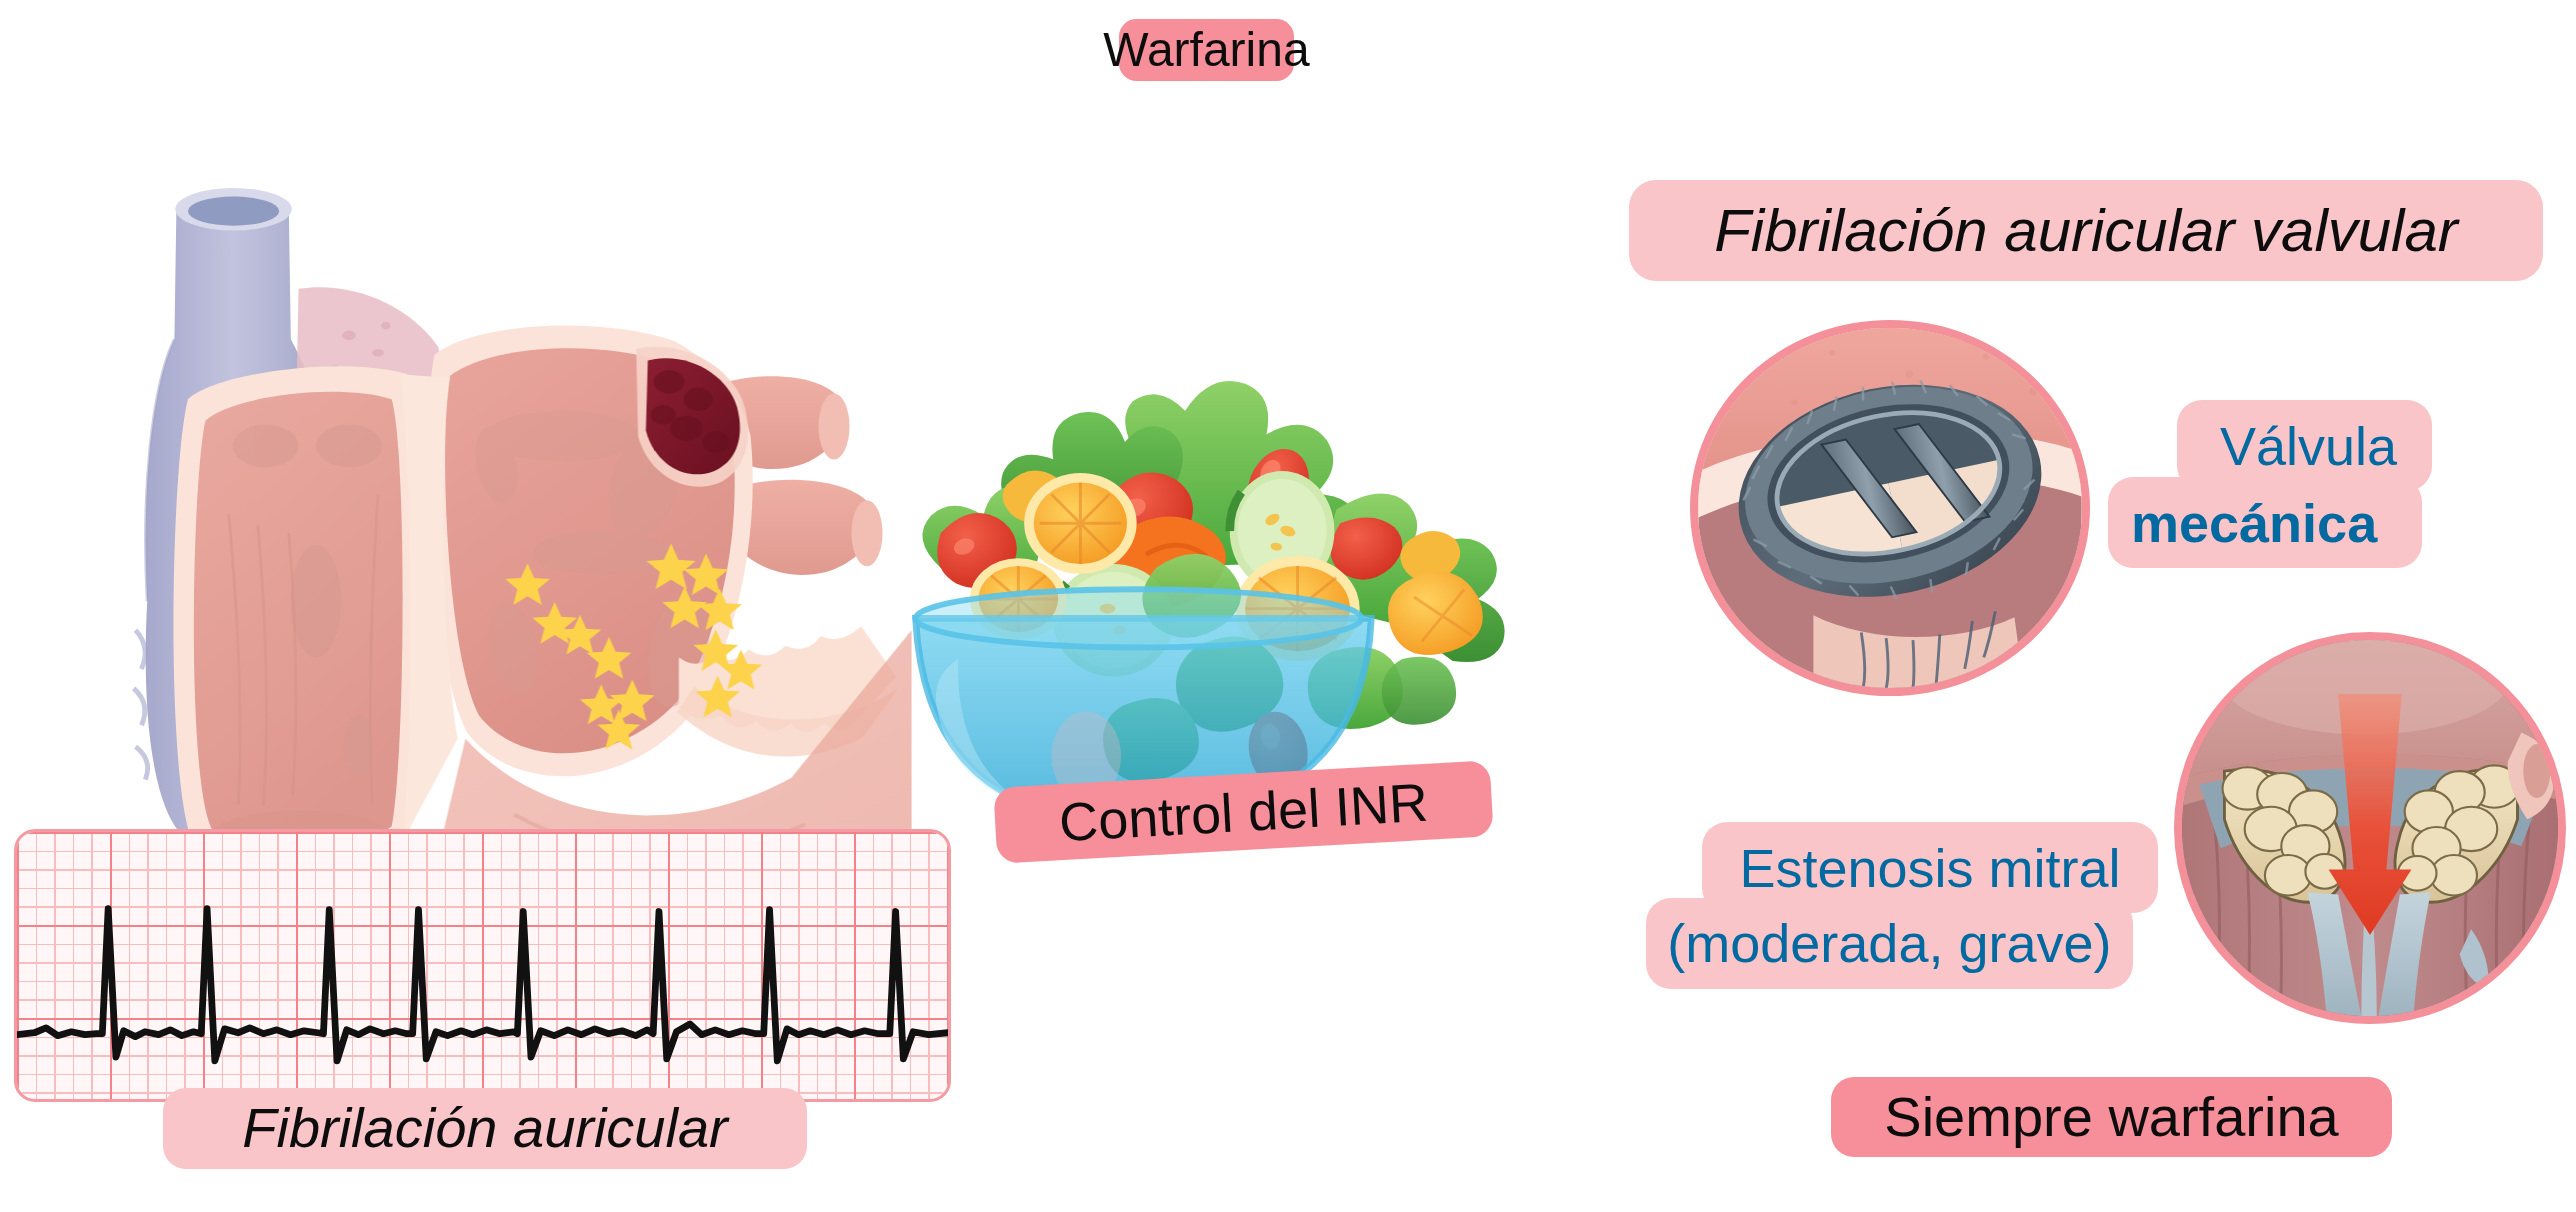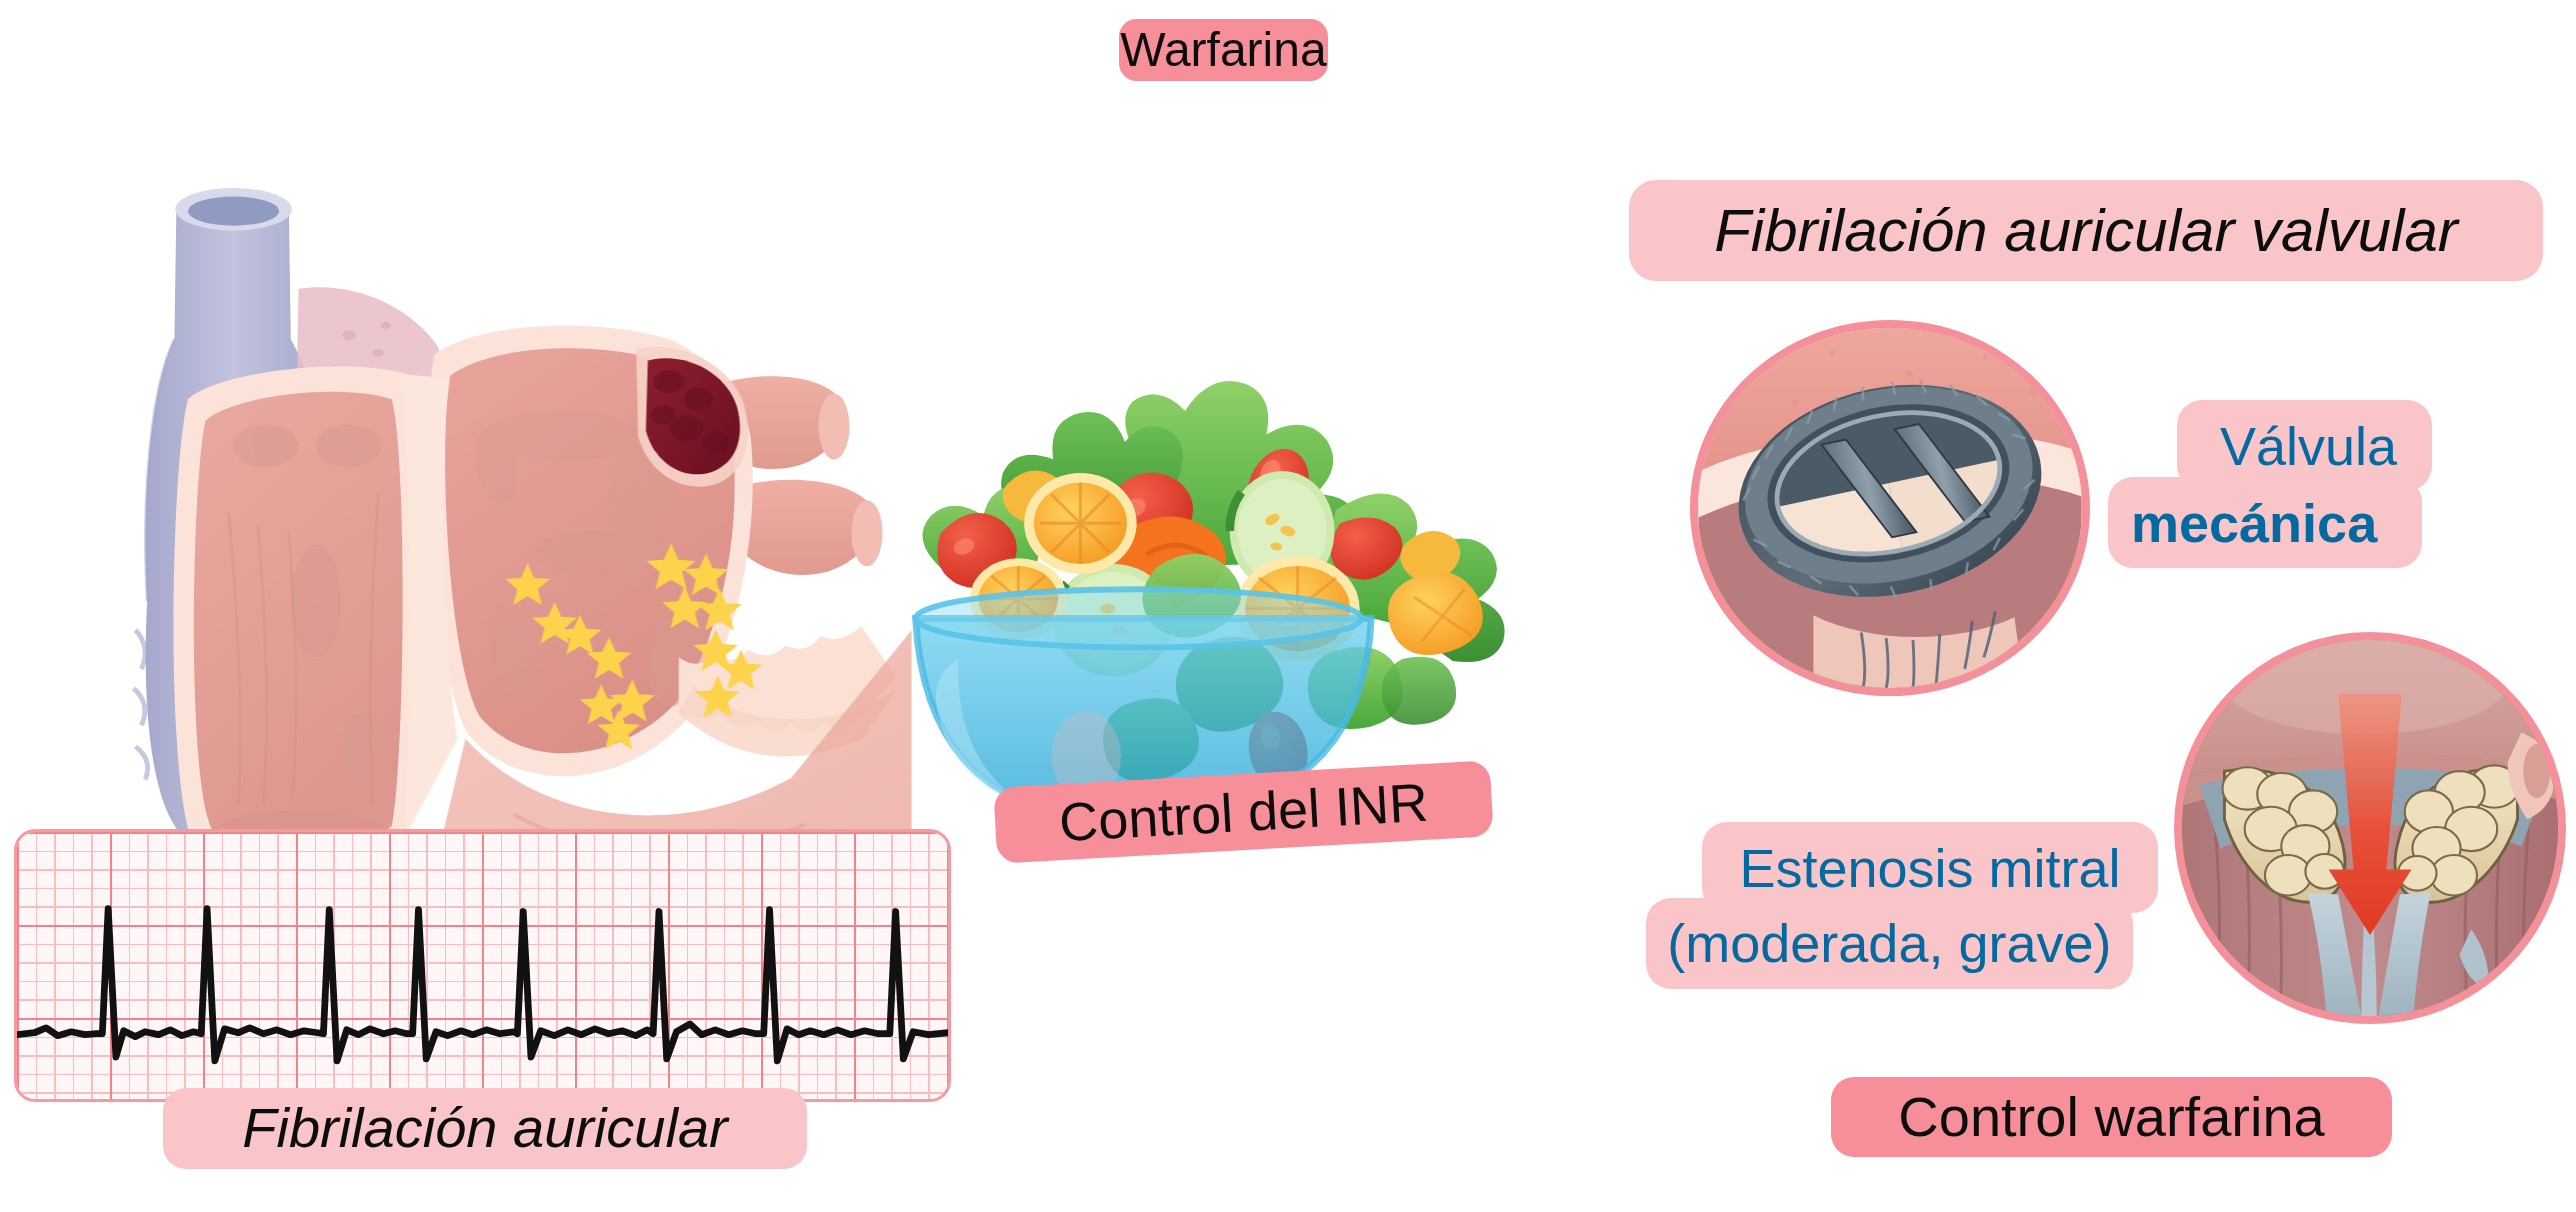--- a/index.html
+++ b/index.html
@@ -526,21 +526,21 @@
                L458 205 L470 209 L484 204 L498 208 L512 206 L516 208 L522 82
                L530 232 L540 205 L554 210 L568 204 L582 209 L596 203 L610 208
                L624 205 L638 210 L650 204 L656 208 L662 82 L670 234 L680 206
                L694 198 L706 209 L720 204 L734 209 L748 205 L762 208 L770 208
                L776 80 L784 236 L794 203 L806 209 L818 205 L832 209 L846 204
                L860 209 L874 205 L888 208 L900 208 L906 82 L914 234 L924 206
                L940 209 L960 207" fill="none" stroke="#111111" stroke-width="7" stroke-linejoin="round" stroke-linecap="round"></path>
     </svg>
   </div>
 
-  <div class="pill dark" style="left:1119px;top:19.4px;width:209px;height:62px;font-size:48px;border-radius:17.5px;">
+  <div class="pill dark" style="left:1119px;top:19.4px;width:175px;height:62px;font-size:48px;border-radius:17.5px;">
     <span>Warfarina</span>
   </div>
 
   <div class="pill light cond" style="left:1629px;top:180px;width:914px;height:101px;font-size:60px;border-radius:27px;">
     <span>Fibrilación auricular valvular</span>
   </div>
 
   <div class="pillstack" style="left:2108px;top:400px;width:324px;">
     <div class="ln" style="font-size:54px;height:91px;padding:0 35px 0 43px;align-self:flex-end;">
       <span>Válvula</span>
@@ -561,17 +561,17 @@
 
   <div class="pill dark" style="left:995px;top:774px;width:497px;height:76px;font-size:54px;border-radius:21.3px;transform:rotate(-3.2deg);">
     <span>Control del INR</span>
   </div>
 
   <div class="pill light cond" style="left:163px;top:1088px;width:644px;height:81px;font-size:56px;border-radius:23px;">
     <span>Fibrilación auricular</span>
   </div>
 
   <div class="pill dark cond" style="left:1831px;top:1077px;width:561px;height:80px;font-size:56px;border-radius:23px;">
-    <span>Control warfarina</span>
+    <span>Siempre warfarina</span>
   </div>
 
 </div>
 
 
 </body></html>

